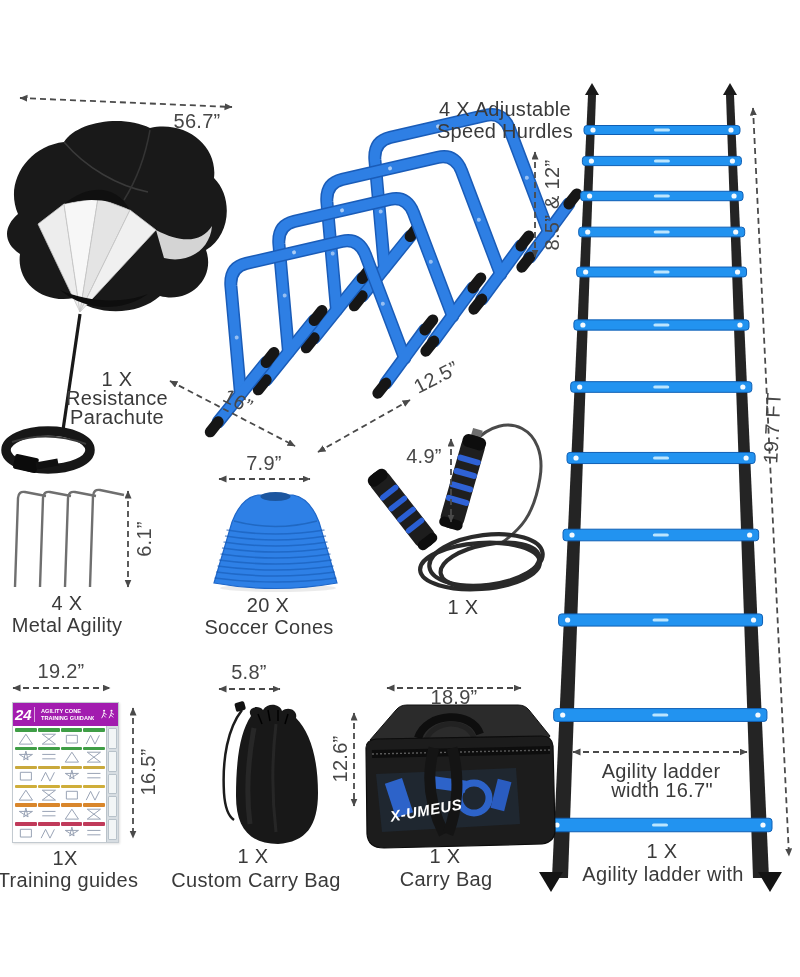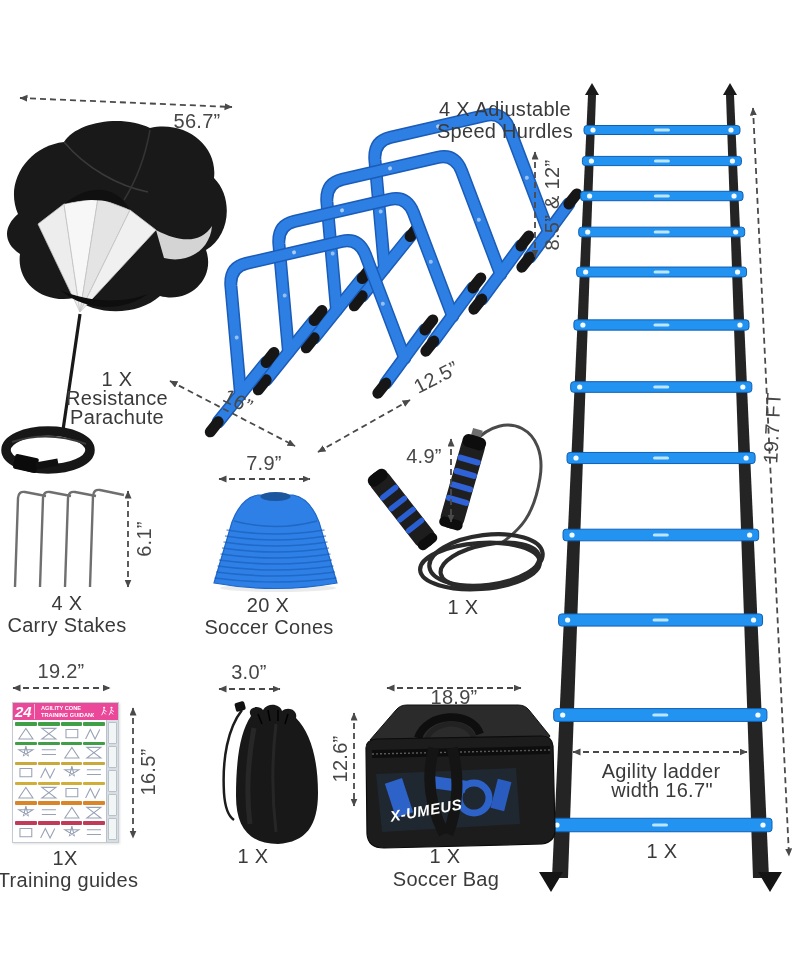--- a/index.html
+++ b/index.html
@@ -9,21 +9,21 @@
   .lbl{position:absolute;transform:translate(-50%,-50%);font-size:20px;color:#3a3a3a;
        white-space:nowrap;letter-spacing:.3px;line-height:1;}
   .dim{position:absolute;transform:translate(-50%,-50%);font-size:20px;color:#474747;
        white-space:nowrap;letter-spacing:.3px;line-height:1;}
   .hU{stroke:#1a5cb8;stroke-width:13;fill:none;stroke-linecap:round;stroke-linejoin:round;}
   .hB{stroke:#2e7fe4;stroke-width:10;fill:none;stroke-linecap:round;stroke-linejoin:round;}
   .hC{stroke:#161616;stroke-width:11;stroke-linecap:round;fill:none;}
   .poster{position:absolute;left:12px;top:702px;width:107px;height:141px;background:#fff;
           border:1px solid #c3cad0;box-sizing:border-box;display:flex;flex-direction:column;
           box-shadow:1px 1px 2px rgba(0,0,0,.12);}
-  .poster-header{height:17px;background:#ec4899;display:flex;align-items:center;padding:0 2px;gap:6px;}
+  .poster-header{height:23px;background:#a21caf;display:flex;align-items:center;padding:0 2px;gap:6px;}
   .poster-num{color:#fff;font-size:15px;font-weight:bold;font-style:italic;line-height:1;
               border-right:1px solid rgba(255,255,255,.6);padding-right:2px;}
   .poster-body{flex:1;display:flex;min-height:0;}
   .poster-grid{flex:1;display:grid;grid-template-columns:repeat(4,1fr);grid-auto-rows:1fr;
                gap:1px;padding:2px 1px 2px 2px;min-width:0;}
   .poster-side{width:12px;background:#d7dde2;border-left:1px solid #b9c2c9;display:flex;
                flex-direction:column;gap:2px;padding:2px 1px;box-sizing:border-box;}
   .poster-side div{flex:1;background:#f2f5f6;border:1px solid #b8c2ca;border-radius:1px;}
   .cell{display:flex;flex-direction:column;min-width:0;min-height:0;}
   .cell .strip{height:3.5px;border-radius:1px;}
@@ -433,36 +433,38 @@
 
   <div class="lbl" style="left:117px;top:379px">1 X</div>
   <div class="lbl" style="left:117px;top:398px">Resistance</div>
   <div class="lbl" style="left:117px;top:417px">Parachute</div>
 
   <div class="dim" style="left:264px;top:463px">7.9”</div>
   <div class="dim" style="left:424px;top:456px">4.9”</div>
   <div class="dim" style="left:144px;top:539px;transform:translate(-50%,-50%) rotate(-90deg)">6.1”</div>
 
   <div class="lbl" style="left:67px;top:603px">4 X</div>
-  <div class="lbl" style="left:67px;top:625px">Carry Stakes</div>
+  <div class="lbl" style="left:67px;top:625px">Metal Agility</div>
   <div class="lbl" style="left:268px;top:605px">20 X</div>
   <div class="lbl" style="left:269px;top:627px">Soccer Cones</div>
   <div class="lbl" style="left:463px;top:607px">1 X</div>
 
   <div class="dim" style="left:61px;top:671px">19.2”</div>
   <div class="dim" style="left:148px;top:772px;transform:translate(-50%,-50%) rotate(-90deg)">16.5”</div>
-  <div class="dim" style="left:249px;top:672px">3.0”</div>
+  <div class="dim" style="left:249px;top:672px">5.8”</div>
   <div class="dim" style="left:340px;top:759px;transform:translate(-50%,-50%) rotate(-90deg)">12.6”</div>
   <div class="dim" style="left:454px;top:697px">18.9”</div>
 
   <div class="lbl" style="left:65px;top:858px">1X</div>
   <div class="lbl" style="left:68px;top:880px">Training guides</div>
   <div class="lbl" style="left:253px;top:856px">1 X</div>
+  <div class="lbl" style="left:256px;top:880px">Custom Carry Bag</div>
   <div class="lbl" style="left:445px;top:856px">1 X</div>
-  <div class="lbl" style="left:446px;top:879px">Soccer Bag</div>
+  <div class="lbl" style="left:446px;top:879px">Carry Bag</div>
 
   <div class="lbl" style="left:661px;top:771px">Agility ladder</div>
   <div class="lbl" style="left:662px;top:790px">width 16.7"</div>
   <div class="lbl" style="left:662px;top:851px">1 X</div>
+  <div class="lbl" style="left:663px;top:874px">Agility ladder with</div>
   <div class="dim" style="left:772px;top:428px;transform:translate(-50%,-50%) rotate(-87deg)">19.7 FT</div>
 
   <div class="logo">X-UMEUS</div>
 </div>
 
 </body></html>

